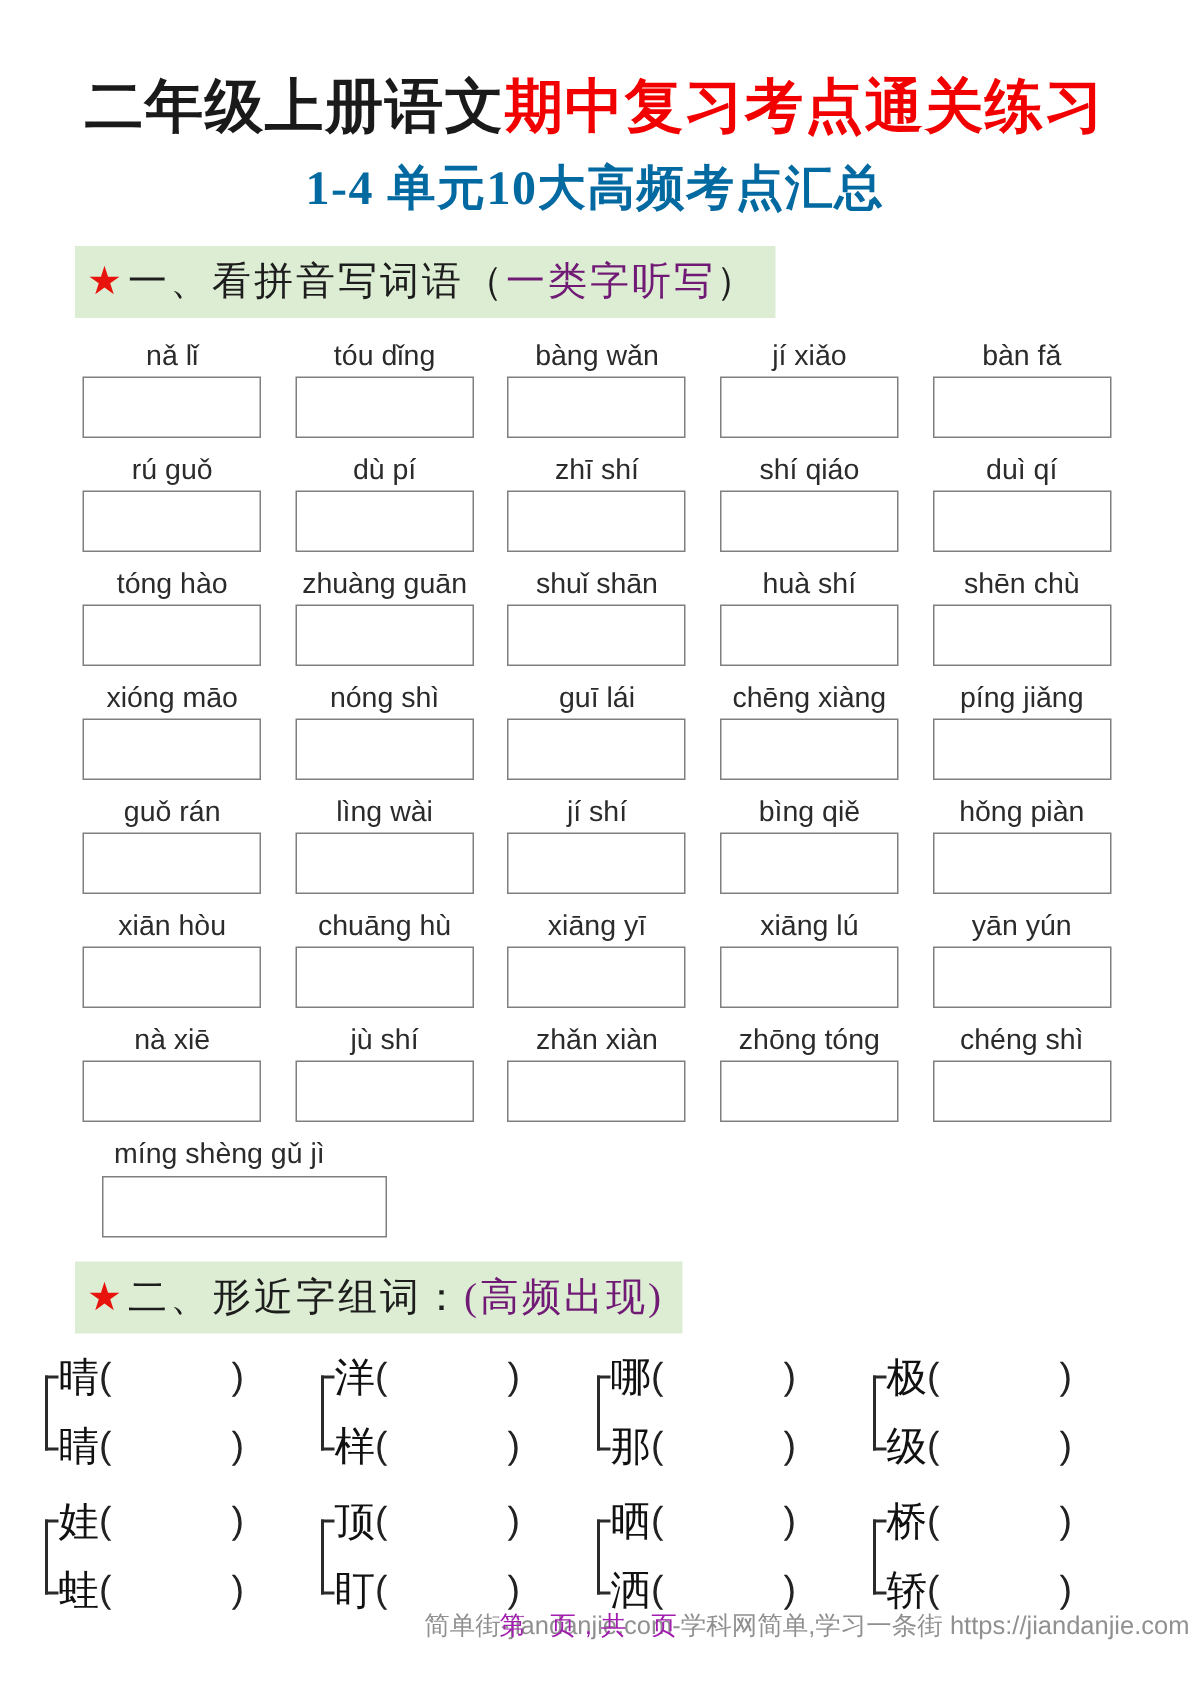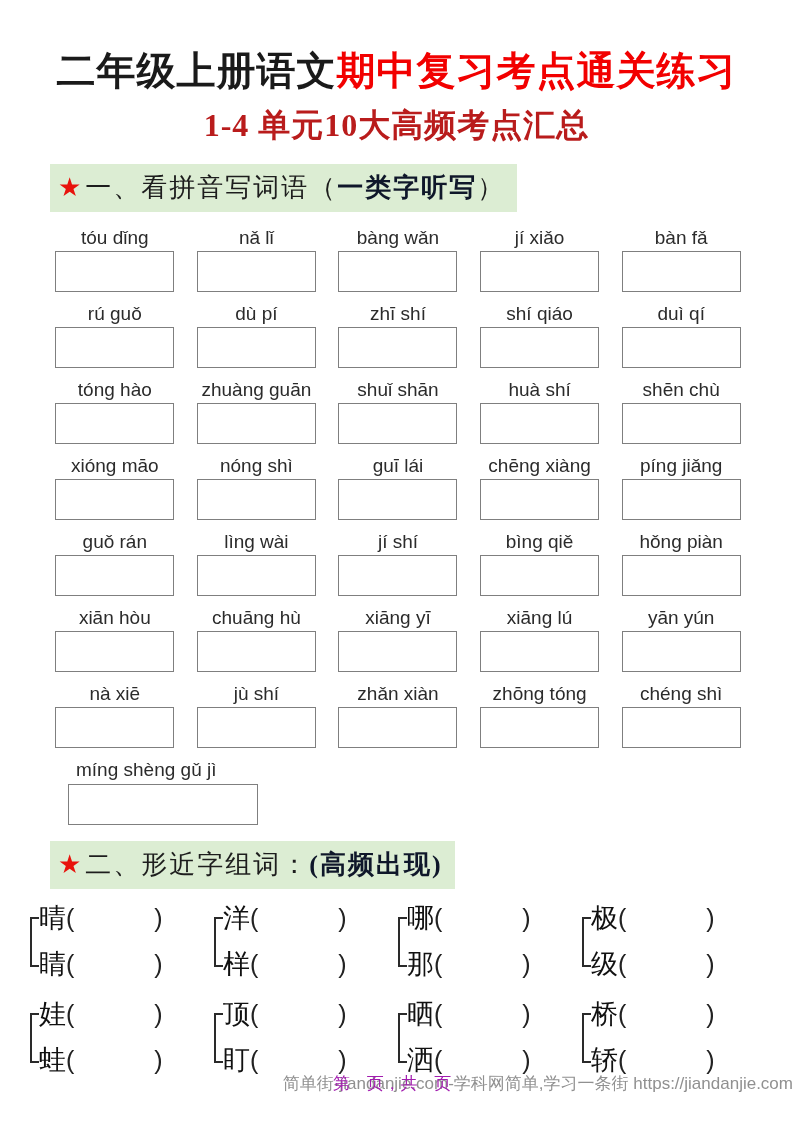--- a/index.html
+++ b/index.html
@@ -19,35 +19,35 @@
     font-weight:bold;
     letter-spacing:1px;
     white-space:nowrap;
   }
   .title .red { color:#f20000; }
   .subtitle {
     margin-top:6px;
     text-align:center;
     font-size:32px;
     font-weight:bold;
-    color:#b91c1c;
+    color:#0369a1;
     letter-spacing:1px;
   }
   
   .section-bar {
     display:inline-block;
     margin:16px 0 0 50px;
     background:#dcedd3;
     padding:6px 12px 7px 8px;
     font-size:26px;
     color:#1d1d1d;
     letter-spacing:2px;
   }
   .section-bar .star { color:#e8130c; margin-right:4px; letter-spacing:0; }
-  .section-bar .hl { color:#0f172a;font-weight:bold; }
+  .section-bar .hl { color:#701a75; }
   
   .pinyin-grid { margin:12px 0 0 44px; width:708px; }
   .pinyin-row { display:flex; margin-bottom:8px; }
   .pinyin-cell { width:141.6px; display:flex; flex-direction:column; align-items:center; }
   .pinyin-label {
     font-family:"Liberation Sans", sans-serif;
     font-size:19px; color:#2b2b2b;
     height:27px; line-height:27px; white-space:nowrap;
   }
   .write-box {
@@ -104,25 +104,25 @@
 
 <div>
   <div class="section-bar">
     <span class="star">★</span><span>一、看拼音写词语</span><span>（</span><span class="hl">一类字听写</span><span>）</span>
   </div>
 </div>
 
 <div class="pinyin-grid">
     <div class="pinyin-row">
       <div class="pinyin-cell">
+        <div class="pinyin-label">nǎ lǐ</div>
+        <div class="write-box"></div>
+      </div>
+      <div class="pinyin-cell">
         <div class="pinyin-label">tóu dǐng</div>
-        <div class="write-box"></div>
-      </div>
-      <div class="pinyin-cell">
-        <div class="pinyin-label">nǎ lǐ</div>
         <div class="write-box"></div>
       </div>
       <div class="pinyin-cell">
         <div class="pinyin-label">bàng wǎn</div>
         <div class="write-box"></div>
       </div>
       <div class="pinyin-cell">
         <div class="pinyin-label">jí xiǎo</div>
         <div class="write-box"></div>
       </div>

